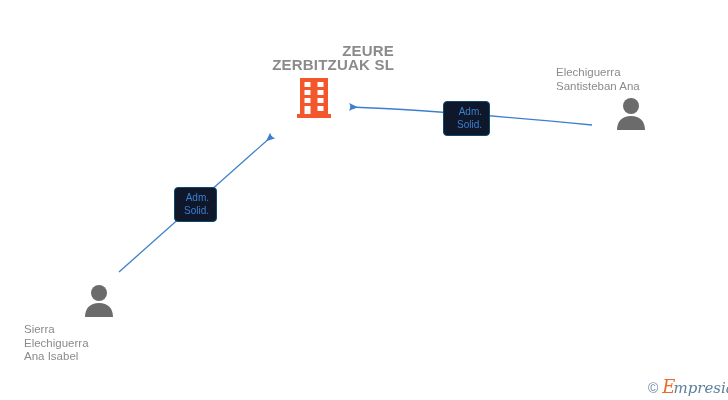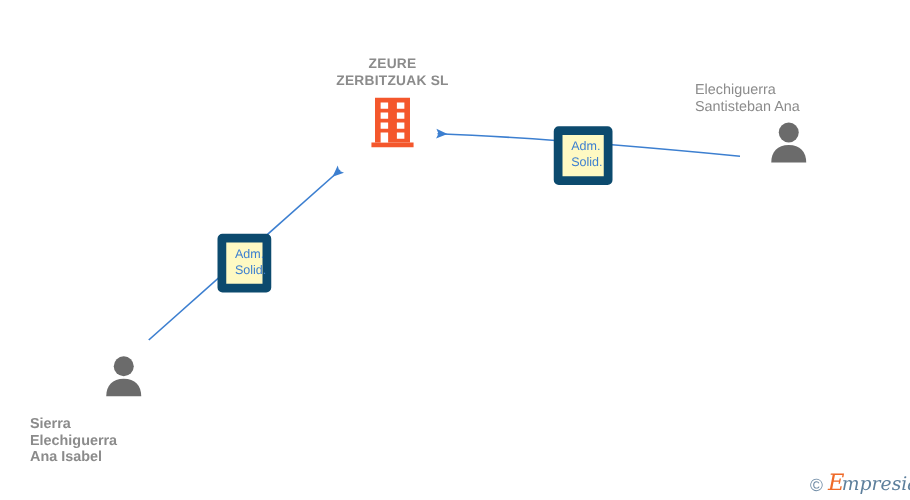--- a/index.html
+++ b/index.html
@@ -29,26 +29,27 @@
 
   
   .company-node {
     position: absolute;
     left: 234px;
     top: 44px;
     width: 160px;
     text-align: center;
   }
   .company-label {
-    font-size: 11px;
+    font-size: 15px;
     font-weight: bold;
     color: #8b8b8b;
     line-height: 14px;
     letter-spacing: .2px;
     white-space: pre-line;
+    text-align: right;
   }
   .company-icon {
     margin: 6px auto 0;
     width: 34px;
     height: 40px;
     display: block;
   }
 
   
   .person-node {
@@ -64,28 +65,28 @@
     line-height: 13.5px;
     white-space: pre-line;
   }
   .person-icon {
     width: 32px;
     height: 34px;
     display: block;
     margin: 0 auto;
   }
   .p-right .person-icon { margin-top: 4px; }
-  .p-left  .person-name { margin-top: 15px; font-weight: bold; }
+  .p-left  .person-name { margin-top: 5px; }
 
   
   .edge-label {
     position: absolute;
-    border: 7px solid #0c4a6e;
+    border: 1px solid #0c4a6e;
     border-radius: 4px;
-    background: #fef9c3;
+    background: #0f172a;
     color: #3c7fd0;
     font-size: 10px;
     line-height: 13px;
     padding: 3px 7px 4px 7px;
     white-space: pre-line;
     text-align: right;
     box-sizing: border-box;
   }
   .edge-label.lbl-right { left: 443px; top: 101px; width: 47px; }
   .edge-label.lbl-left  { left: 174px; top: 187px; width: 43px; }

